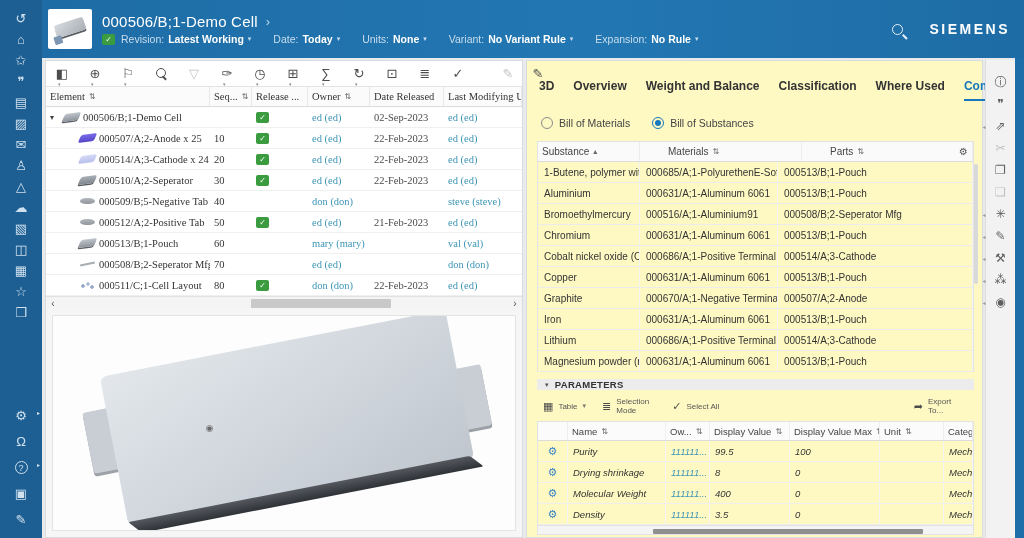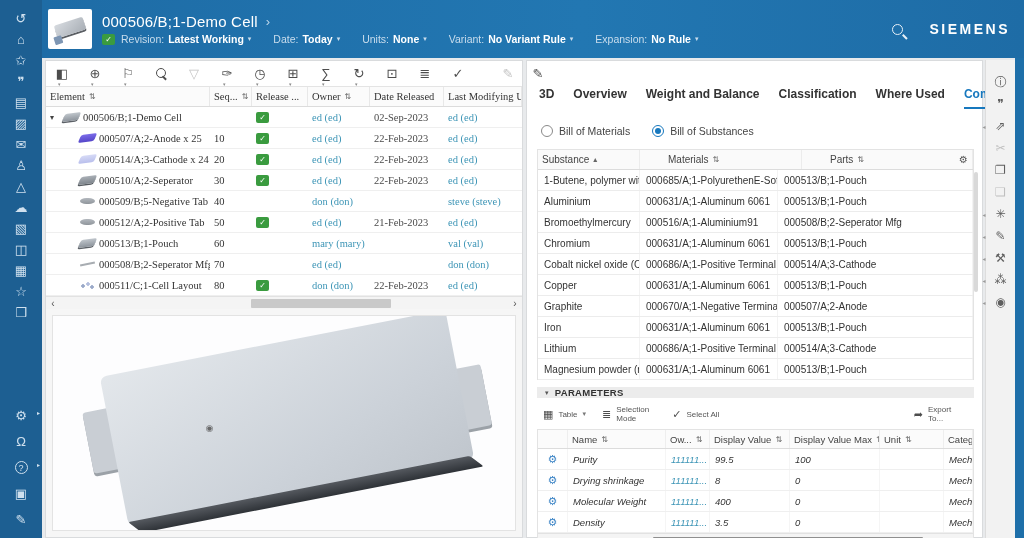--- a/index.html
+++ b/index.html
@@ -92,21 +92,21 @@
   .pouch-wrap { position:absolute; left:58px; top:26px; width:352px; height:152px; transform:rotate(-11deg); }
   .pouch-tab { position:absolute; width:30px; height:62px; background:#c9ced4; border-radius:3px; box-shadow:0 3px 0 #9ba1a7; }
   .pouch-tab.left { left:-24px; top:32px; }
   .pouch-tab.right { right:-24px; top:60px; }
   .pouch-body { position:absolute; inset:0; border-radius:7px; background:linear-gradient(155deg,#e3e7eb,#ccd2d9 65%,#c0c6cd); }
   .pouch-body::after { content:""; position:absolute; left:6px; right:-2px; bottom:-9px; height:13px; background:linear-gradient(#55595f,#2e3237); transform:skewX(42deg); border-radius:2px; }
   .center-marker { position:absolute; left:33%; top:50%; color:#555; font-size:9px; opacity:.85; }
   .center-marker::after { content:"◉"; }
 
   
-  .right-panel { flex:1; background:#ffffff; margin:2px 2px 0 3px; border:1px solid #d9dbdd; display:flex; flex-direction:column; min-width:0; padding:16px 4px; }
+  .right-panel { flex:1; background:#fef9c3; margin:2px 2px 0 3px; border:1px solid #d9dbdd; display:flex; flex-direction:column; min-width:0; padding:8px 4px; }
   .tabsrow { display:flex; align-items:flex-end; gap:19px; padding:10px 6px 0 8px; height:32px; }
   .tab { font-size:12px; font-weight:bold; color:#333; padding-bottom:6px; border-bottom:2px solid transparent; cursor:pointer; white-space:nowrap; }
   .tab.active { color:#1778be; border-bottom-color:#1778be; }
 
   .radiorow { display:flex; gap:22px; padding:16px 8px 12px 10px; }
   .radio-opt { display:flex; align-items:center; gap:6px; cursor:pointer; font-size:10.5px; color:#444; }
   .radio { width:12px; height:12px; border:1px solid #8a8a8a; border-radius:50%; display:inline-block; }
   .radio.checked { border-color:#1778be; position:relative; }
   .radio.checked::after { content:""; position:absolute; left:2px; top:2px; width:6px; height:6px; border-radius:50%; background:#1778be; }
 

